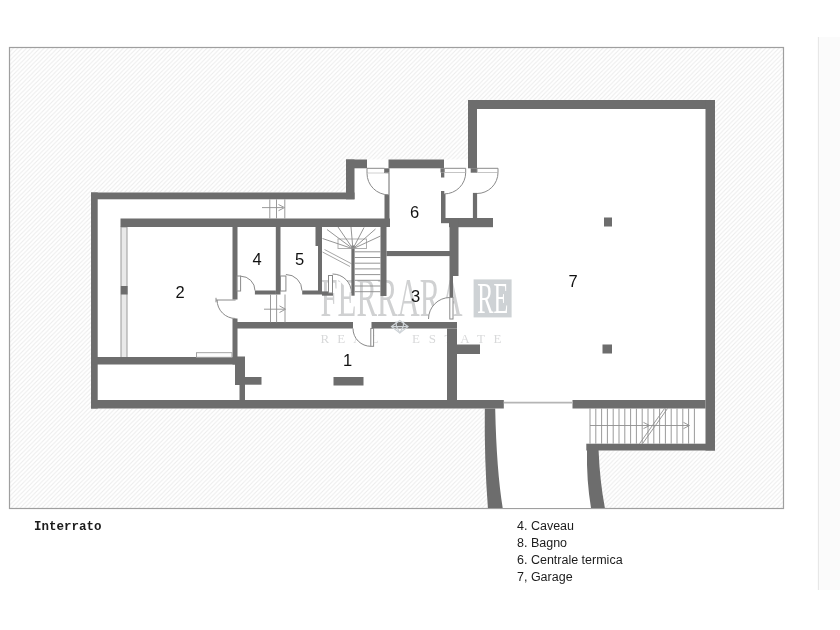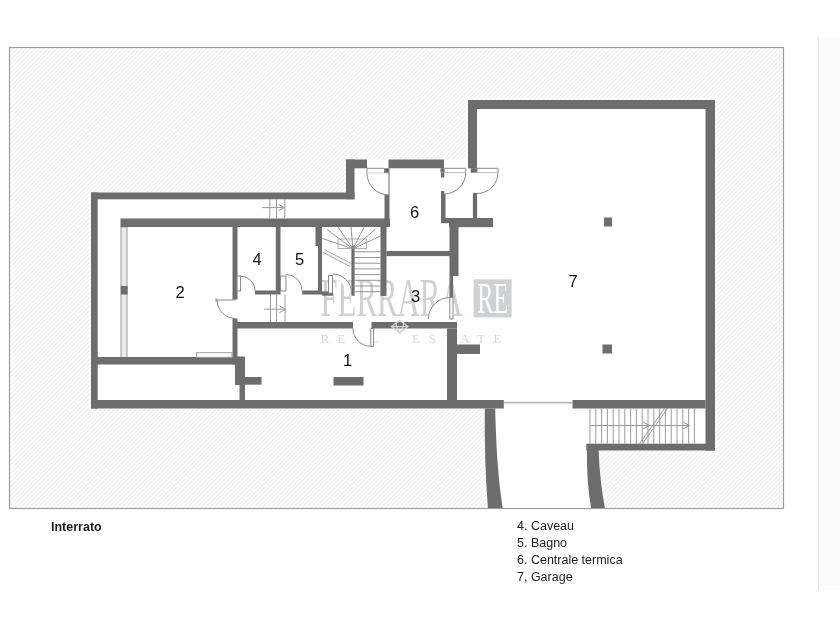--- a/index.html
+++ b/index.html
@@ -273,20 +273,20 @@
 <text x="414.5" y="217.5">6</text>
 
 <text x="415.5" y="301.5">3</text>
 
 <text x="347.5" y="366">1</text>
 
 <text x="573" y="286.5">7</text>
 </g>
 </svg>
 
-<div class="legend" style="left:51px;top:519px;font-weight:bold;">Interrato</div>
+<div class="legend" style="left:34px;top:519px;font-weight:bold;font-family:Liberation Mono, monospace;">Interrato</div>
 
 
 <div class="legend" style="left:517px;top:518px;">4. Caveau
-5. Bagno
+8. Bagno
 6. Centrale termica
 7, Garage</div>
 </div>
 
 </body></html>

